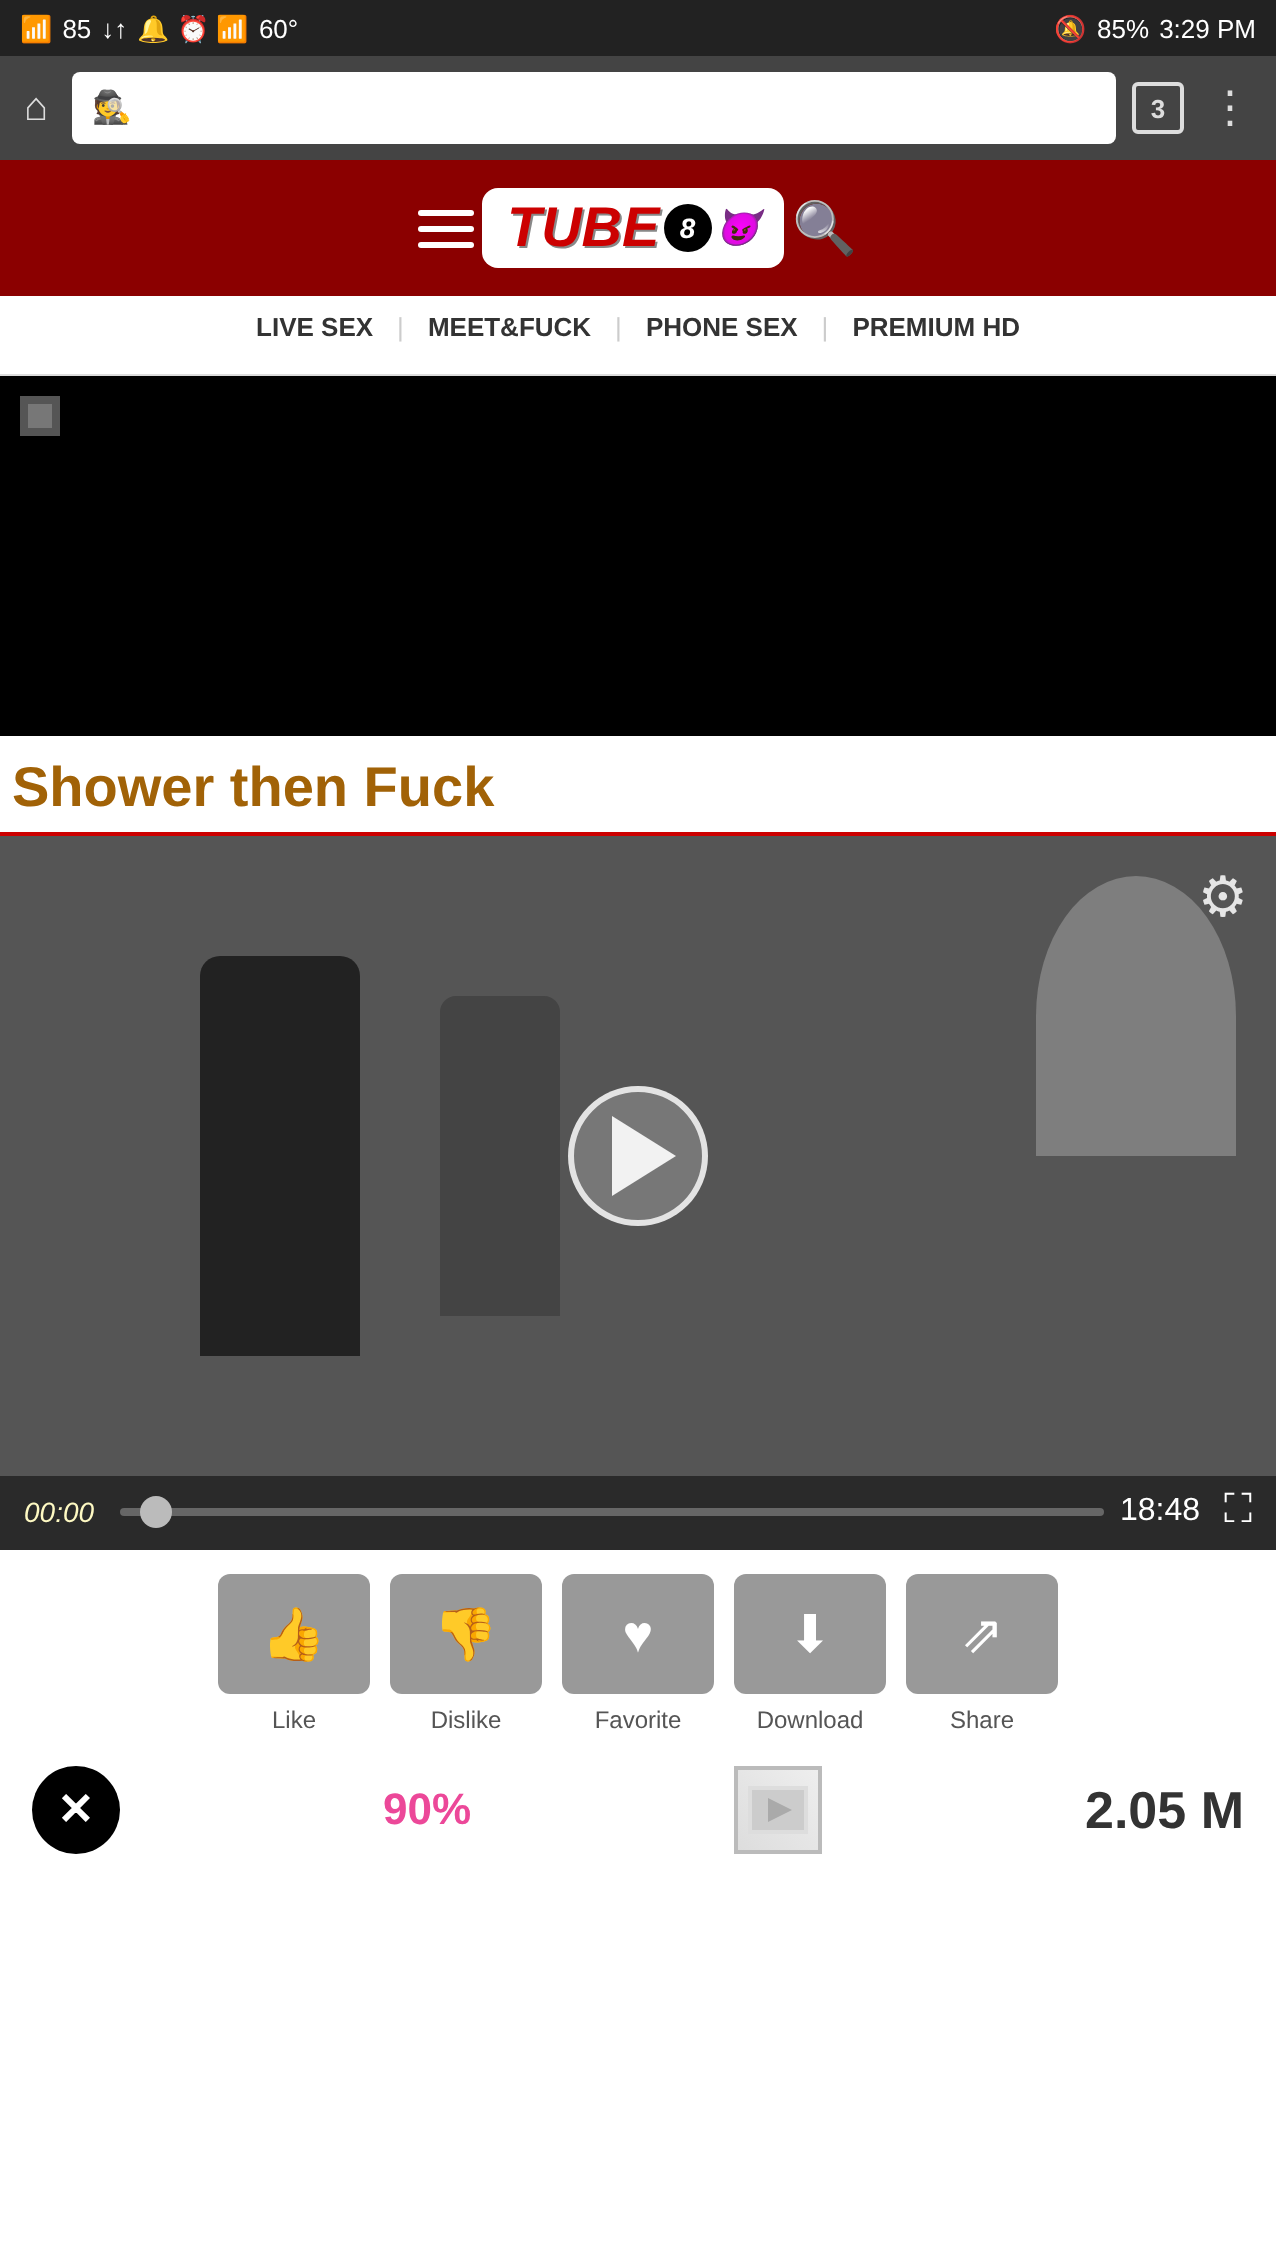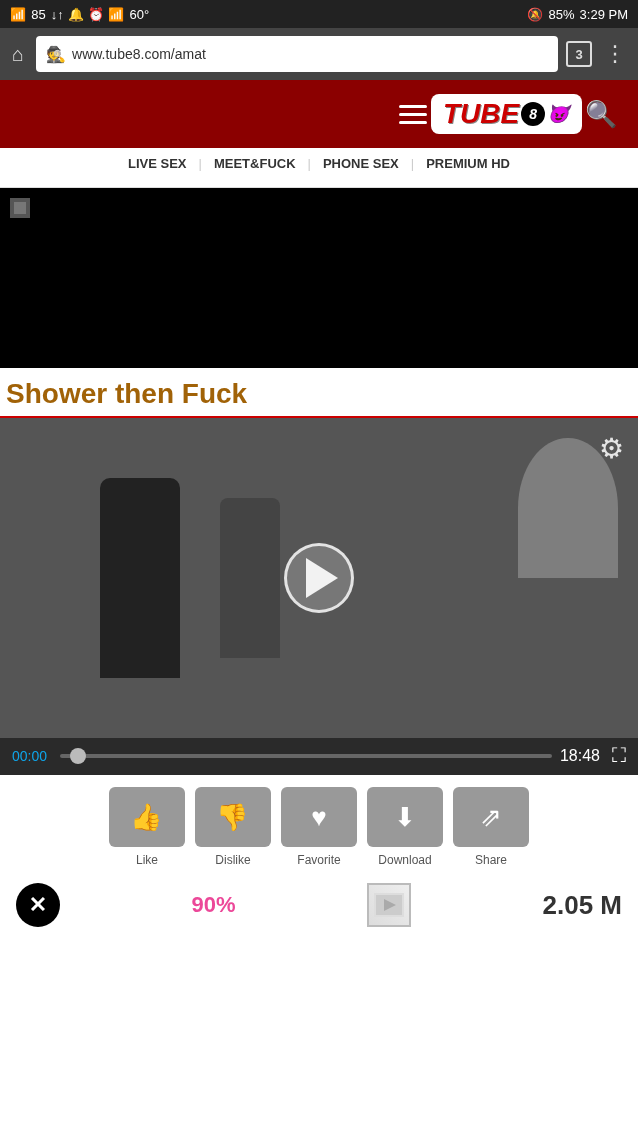--- a/index.html
+++ b/index.html
@@ -70,21 +70,21 @@
       font-size: 22px;
       cursor: pointer;
       padding: 4px;
     }
 
     
     .site-header {
       background: #8b0000;
       display: flex;
       align-items: center;
-      justify-content: flex-end;
+      justify-content: center;
       padding: 8px 16px;
       height: 68px;
     }
     .hamburger-btn {
       background: none;
       border: none;
       cursor: pointer;
       display: flex;
       flex-direction: column;
       gap: 5px;
@@ -269,21 +269,21 @@
     
     .video-controls {
       background: #2a2a2a;
       padding: 6px 12px 8px 12px;
     }
     .progress-bar-container {
       display: flex;
       align-items: center;
       gap: 8px;
     }
-    .time-start { color: #0ea5e9; font-size: 14px; min-width: 40px; }
+    .time-start { color: #fef9c3; font-size: 14px; min-width: 40px; font-style: italic; }
     .time-end { color: #fff; font-size: 16px; min-width: 40px; text-align: right; }
     .progress-track {
       flex: 1;
       height: 4px;
       background: #666;
       border-radius: 2px;
       position: relative;
     }
     .progress-fill {
       width: 0%;
@@ -404,21 +404,20 @@
     <span>🔕</span>
     <span>85%</span>
     <span>3:29 PM</span>
   </div>
 </div>
 
 <div class="browser-bar">
   <button class="browser-home-btn">⌂</button>
   <div class="browser-url-bar">
     <span class="incognito-icon">🕵</span>
-    <span class="browser-url-text">www.tube8.com/amat</span>
   </div>
   <div class="browser-tab-badge">3</div>
   <button class="browser-menu-btn">⋮</button>
 </div>
 
 <div class="site-header">
   <button class="hamburger-btn">
     <div class="hamburger-line"></div>
     <div class="hamburger-line"></div>
     <div class="hamburger-line"></div>

